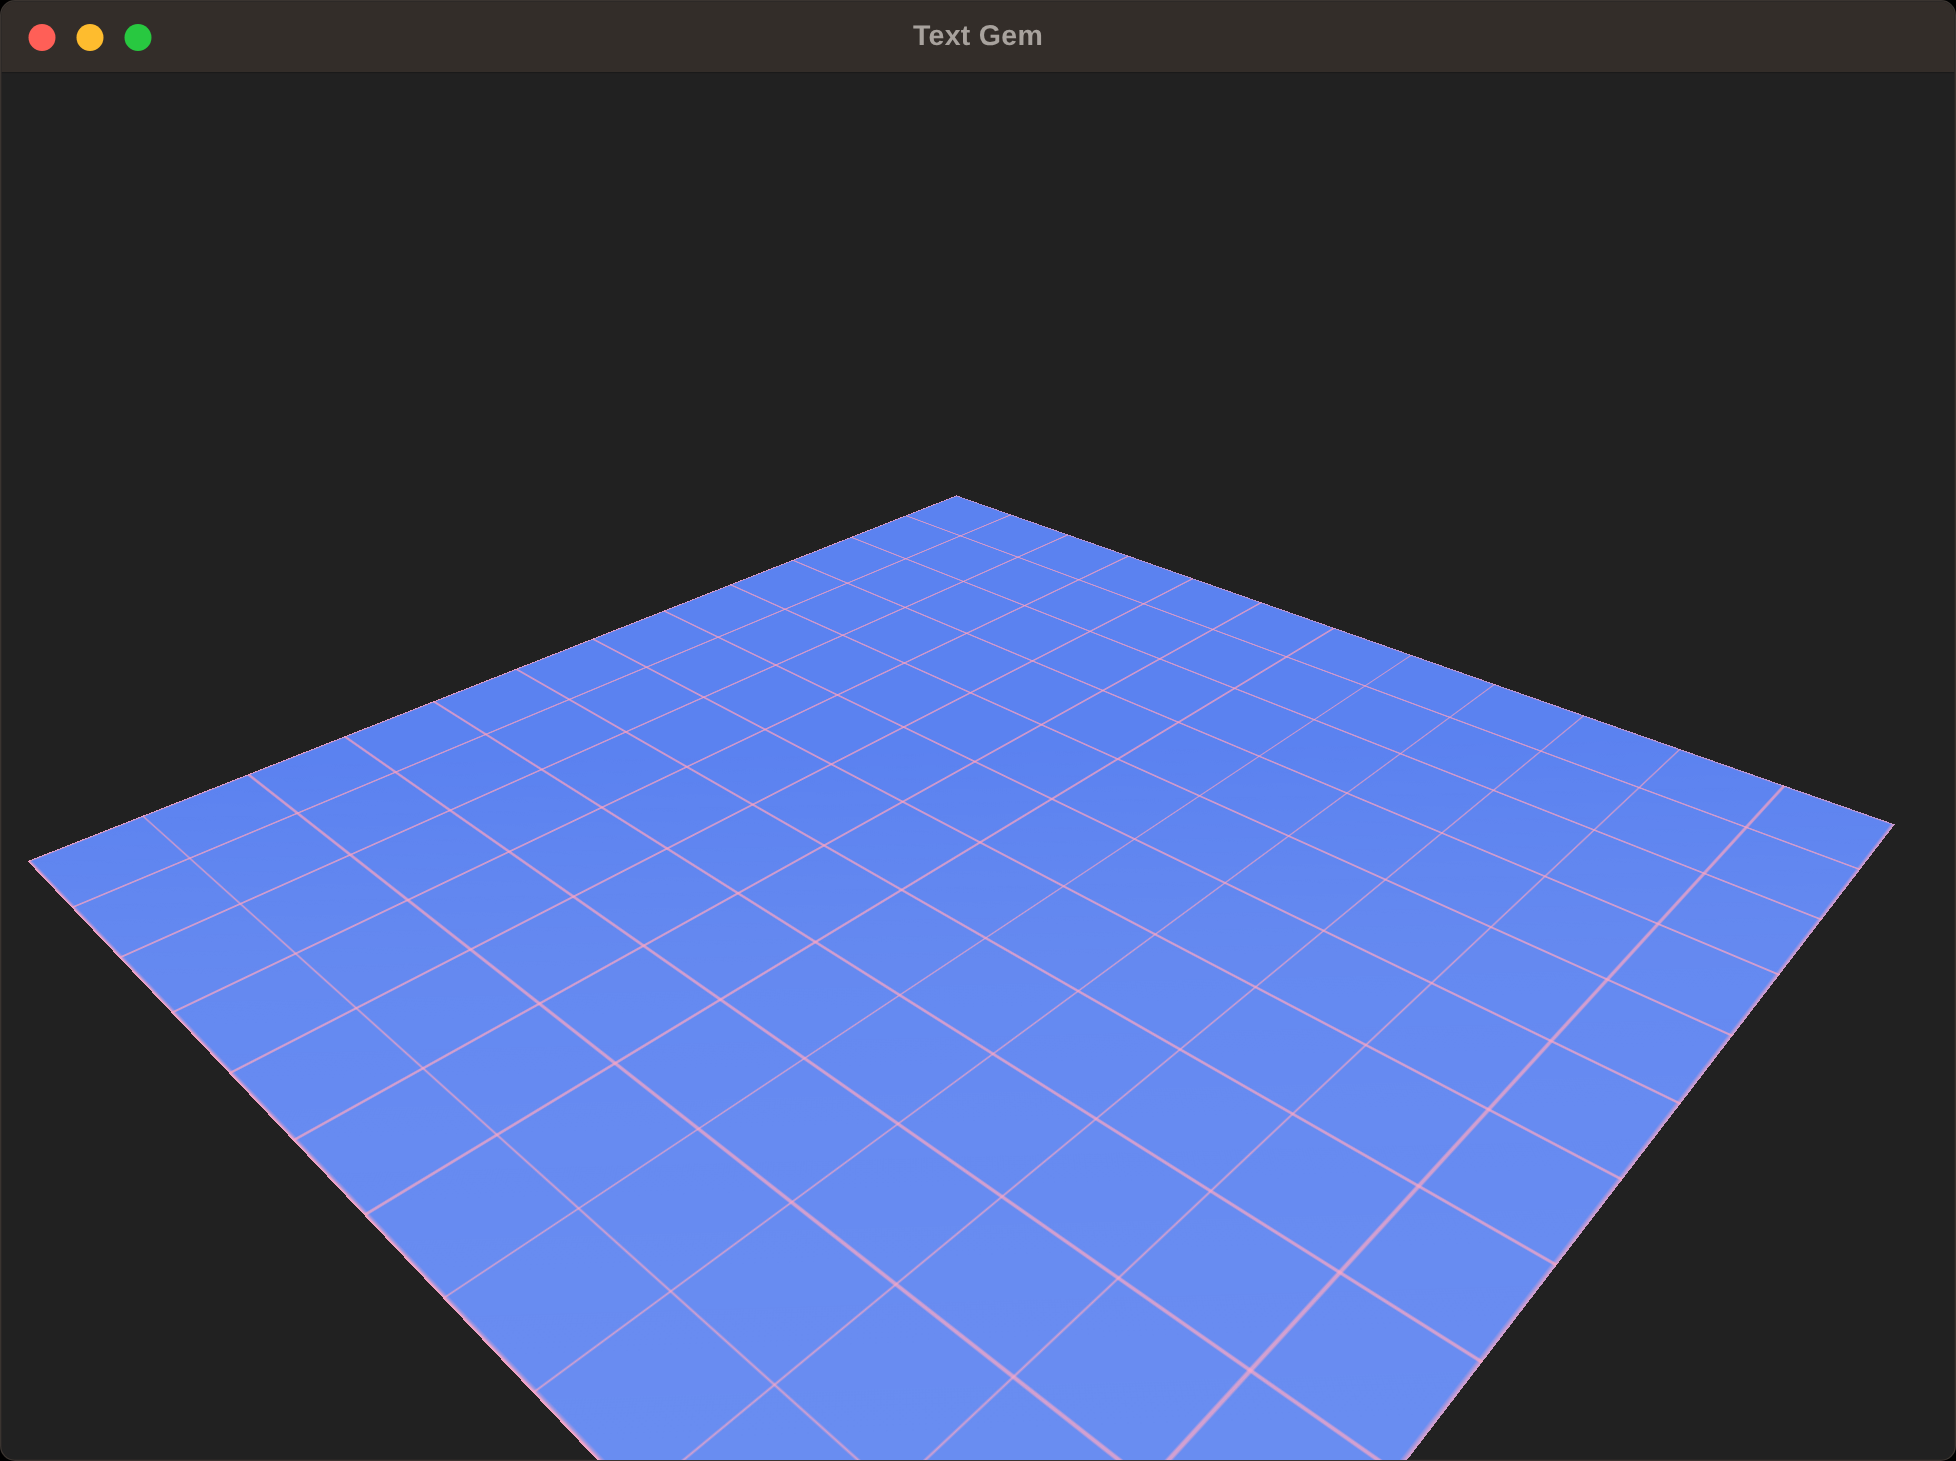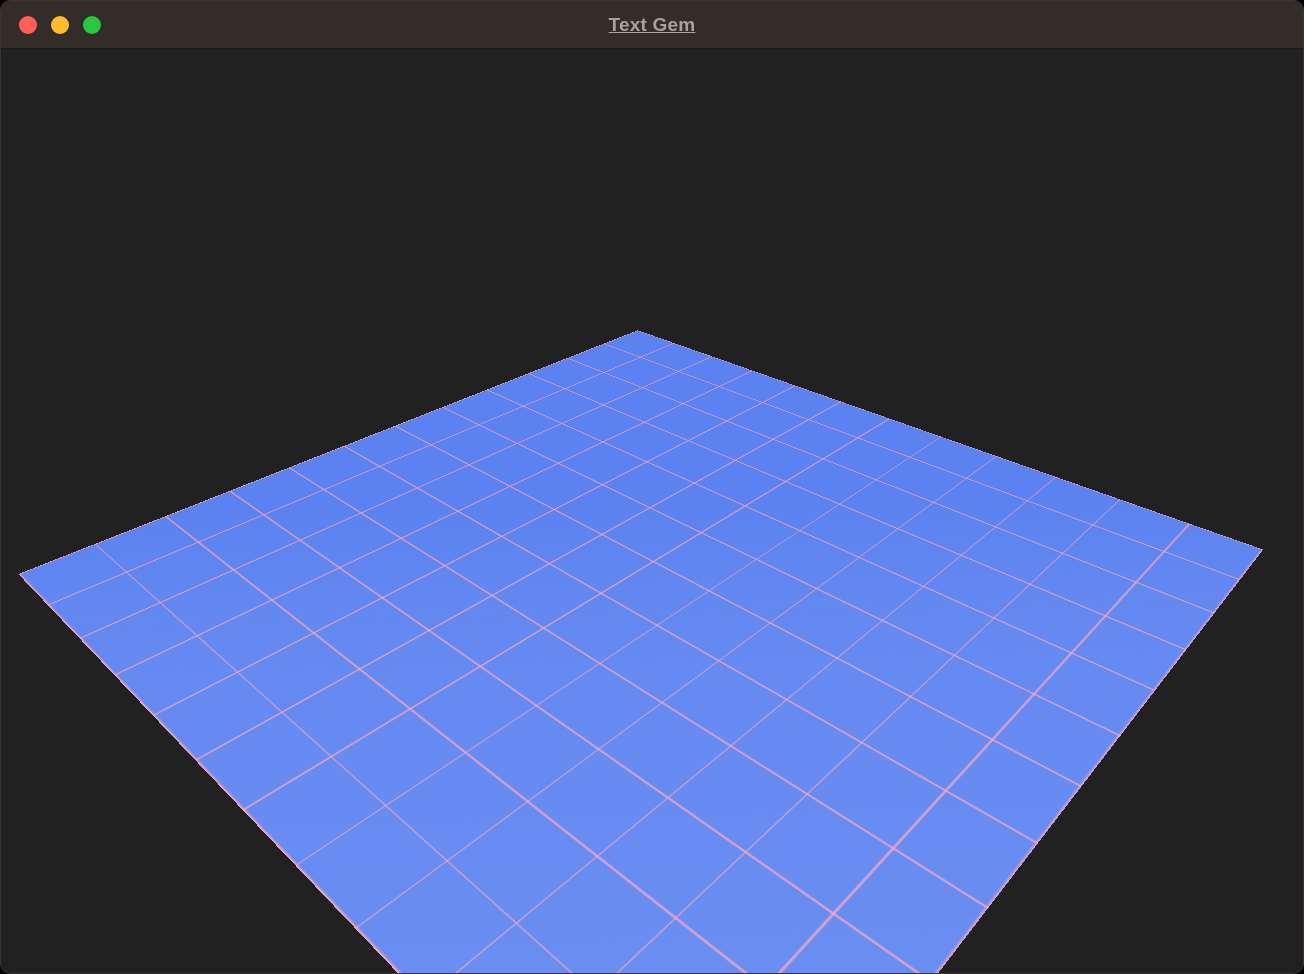--- a/index.html
+++ b/index.html
@@ -63,21 +63,20 @@
     }
     
     .window-title {
       position: absolute;
       left: 50%;
       transform: translateX(-50%);
       color: #a8a29d;
       font-size: 19px;
       font-weight: 600;
       letter-spacing: 0.2px;
-      text-decoration: underline;
     }
     
     .viewport {
       flex: 1;
       background: #212121;
       position: relative;
       overflow: hidden;
     }
     
     .grid-container {

